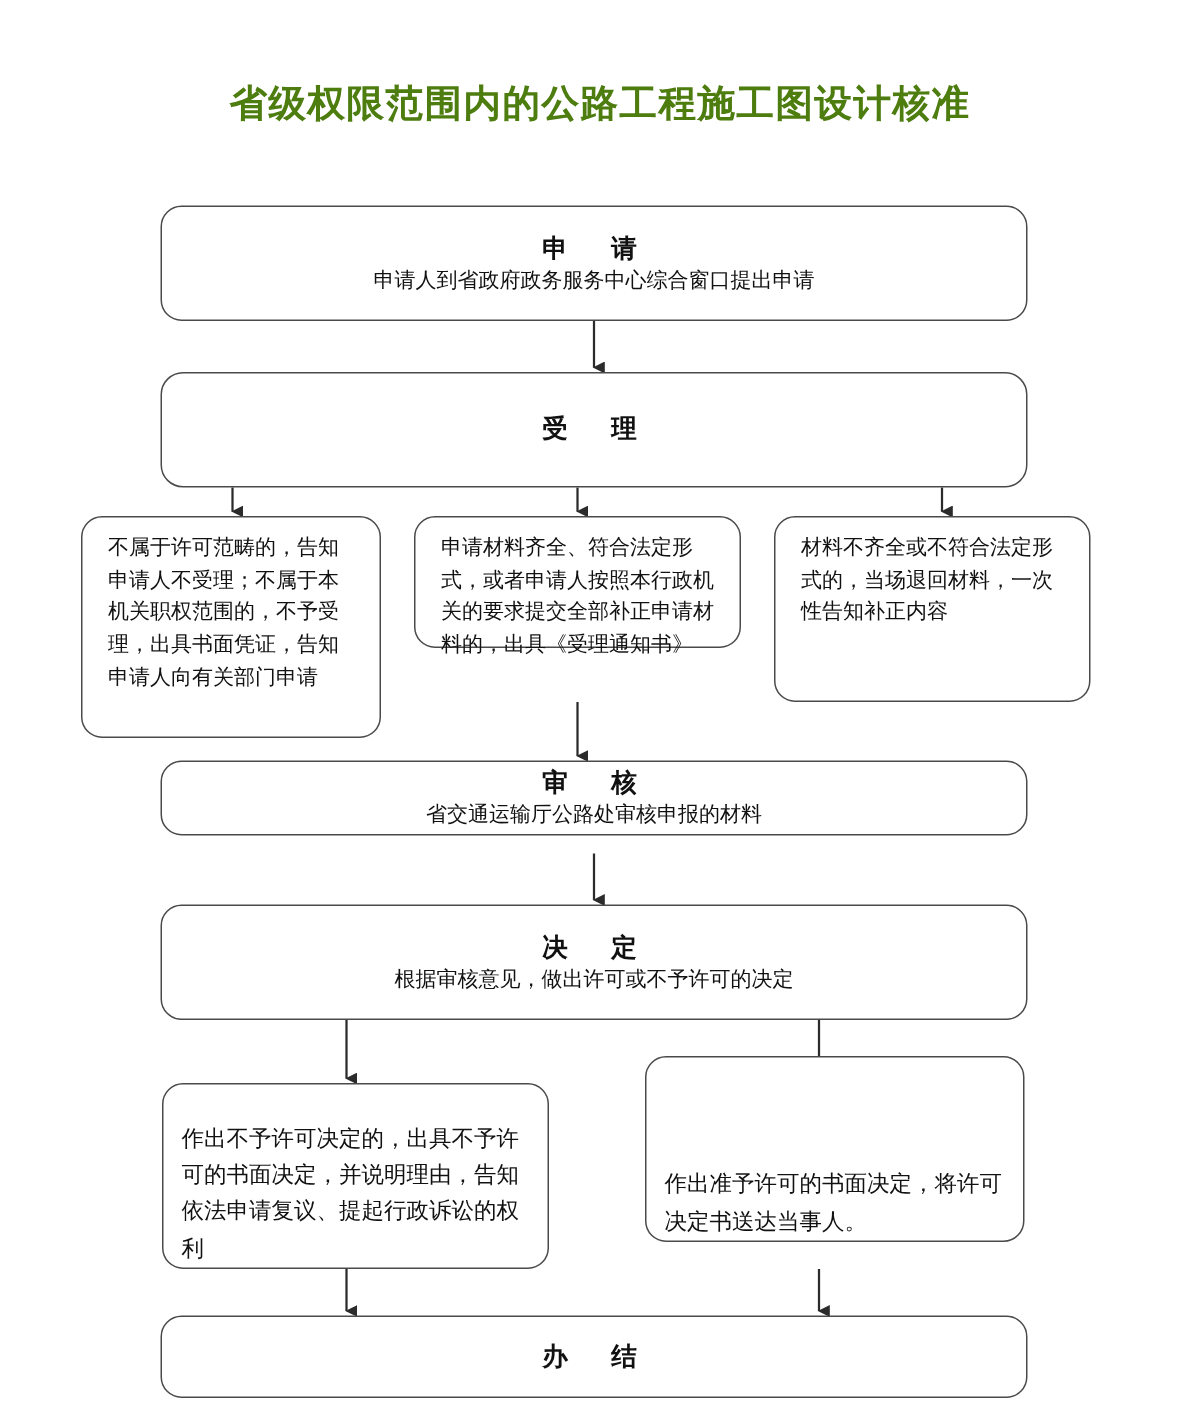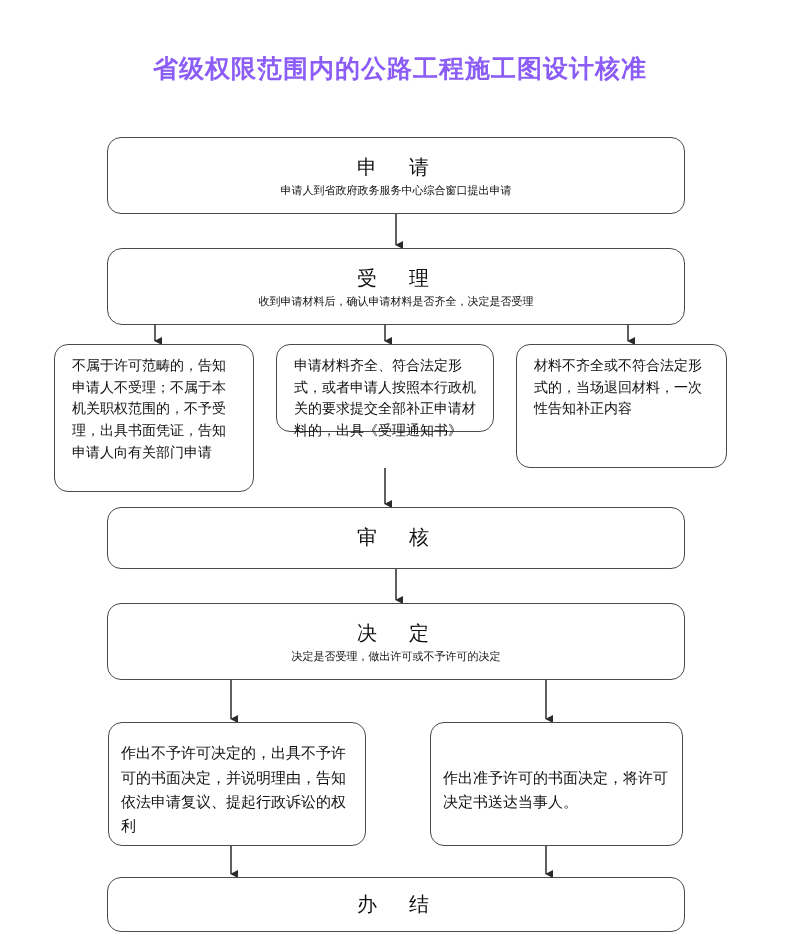--- a/index.html
+++ b/index.html
@@ -25,57 +25,57 @@
   .chart-title {
     position: absolute;
     left: 0;
     top: 52px;
     width: 800px;
     text-align: center;
     font-size: 25px;
     font-weight: bold;
     letter-spacing: 1px;
     font-family: "Liberation Sans", "DejaVu Sans", sans-serif;
-    color: #8b5cf6;
+    color: #4d7c0f;
   }
 
   
   .node {
     position: absolute;
     box-sizing: border-box;
     border: 1.4px solid #4a4a4a;
     border-radius: 14px;
     background: #ffffff;
     display: flex;
     flex-direction: column;
     align-items: center;
     justify-content: center;
     text-align: center;
     color: #111111;
   }
 
   .node .head {
-    font-weight: normal;
-    font-size: 20px;
+    font-weight: bold;
+    font-size: 17px;
     letter-spacing: 6px;
     margin-bottom: 2px;
     font-family: "Liberation Sans", "DejaVu Sans", sans-serif;
   }
   .node .body {
-    font-size: 11px;
+    font-size: 14px;
     line-height: 1.35;
     padding: 0 14px;
   }
 
   
   .stage-wide { left: 107px; width: 578px; }
 
   #node-apply   { top: 137px;  height: 77px; }
   #node-accept  { top: 248px;  height: 77px; border-radius: 15px; }
-  #node-review  { top: 507px;  height: 62px; text-align: right; }
+  #node-review  { top: 507px;  height: 50px; text-align: right; }
   #node-decide  { top: 603px;  height: 77px; }
   #node-finish  { top: 877px;  height: 55px; }
 
   #node-finish .head { margin-bottom: 0; }
 
   
   .branch {
     padding: 10px 6px;
     justify-content: flex-start;
   }
@@ -85,28 +85,28 @@
     text-align: left;
     padding: 0 11px;
   }
 
   #node-not-scope   { left: 54px;  top: 344px; width: 200px; height: 148px; }
   #node-accepted    { left: 276px; top: 344px; width: 218px; height: 88px; }
   #node-incomplete  { left: 516px; top: 344px; width: 211px; height: 124px; }
 
   
   #node-reject  { left: 108px; top: 722px; width: 258px; height: 124px; }
-  #node-approve { left: 430px; top: 722px; width: 253px; height: 124px; }
+  #node-approve { left: 430px; top: 704px; width: 253px; height: 124px; }
   #node-reject .body, #node-approve .body {
     font-size: 15px;
     line-height: 1.62;
     text-align: left;
     padding: 0 12px;
   }
-  #node-reject, #node-approve { justify-content: center; padding-top: 12px; }
+  #node-reject, #node-approve { justify-content: flex-end; padding-top: 12px; }
 
   
   #connectors {
     position: absolute;
     left: 0;
     top: 0;
     width: 800px;
     height: 943px;
     pointer-events: none;
   }
@@ -144,42 +144,42 @@
     </g>
   </svg>
 
   <div class="node stage-wide" id="node-apply">
     <div class="head">申　请</div>
     <div class="body">申请人到省政府政务服务中心综合窗口提出申请</div>
   </div>
 
   <div class="node stage-wide" id="node-accept">
     <div class="head">受　理</div>
-    <div class="body">收到申请材料后，确认申请材料是否齐全，决定是否受理</div>
   </div>
 
   <div class="node branch" id="node-not-scope">
     <div class="body">不属于许可范畴的，告知申请人不受理；不属于本机关职权范围的，不予受理，出具书面凭证，告知申请人向有关部门申请</div>
   </div>
 
   <div class="node branch" id="node-accepted">
     <div class="body">申请材料齐全、符合法定形式，或者申请人按照本行政机关的要求提交全部补正申请材料的，出具《受理通知书》</div>
   </div>
 
   <div class="node branch" id="node-incomplete">
     <div class="body">材料不齐全或不符合法定形式的，当场退回材料，一次性告知补正内容</div>
   </div>
 
   <div class="node stage-wide" id="node-review">
     <div class="head">审　核</div>
+    <div class="body">省交通运输厅公路处审核申报的材料</div>
   </div>
 
   <div class="node stage-wide" id="node-decide">
     <div class="head">决　定</div>
-    <div class="body">决定是否受理，做出许可或不予许可的决定</div>
+    <div class="body">根据审核意见，做出许可或不予许可的决定</div>
   </div>
 
   <div class="node" id="node-reject">
     <div class="body">作出不予许可决定的，出具不予许可的书面决定，并说明理由，告知依法申请复议、提起行政诉讼的权利</div>
   </div>
 
   <div class="node" id="node-approve">
     <div class="body">作出准予许可的书面决定，将许可决定书送达当事人。</div>
   </div>
 

